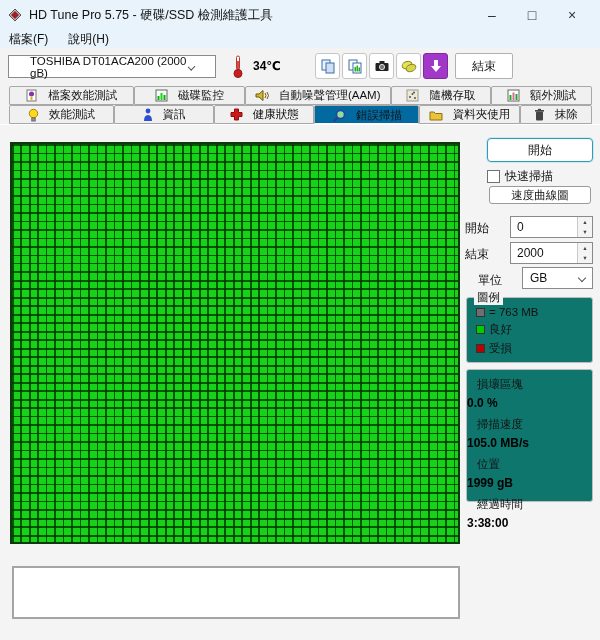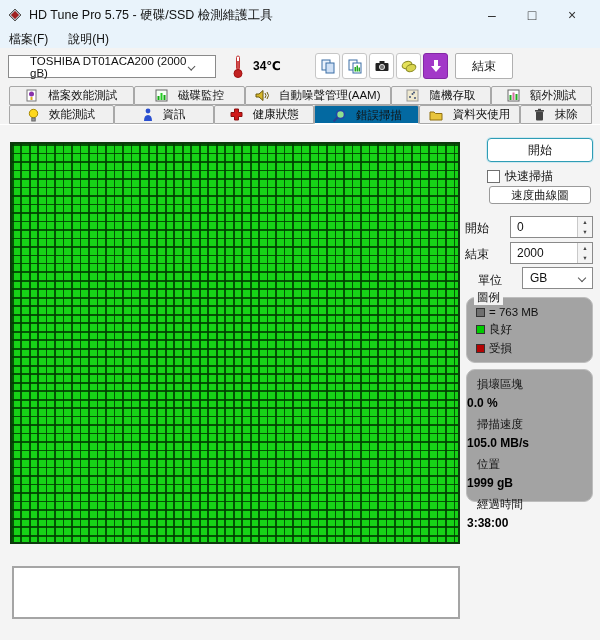--- a/index.html
+++ b/index.html
@@ -52,21 +52,21 @@
   .checkbox { width:13px; height:13px; background:#fff; border:1px solid #707070; }
   .speed-btn { position:absolute; left:489px; top:61px; width:102px; height:18px; background:#fff; border:1px solid #9a9a9a; border-radius:3px; font-size:11.5px; display:flex; align-items:center; justify-content:center; color:#111; }
   .fld-label { position:absolute; font-size:12px; color:#111; }
   .spinner { position:absolute; left:510px; width:83px; height:22px; background:#fff; border:1px solid #8a8a8a; display:flex; align-items:stretch; }
   .spin-val { flex:1; font-size:12px; display:flex; align-items:center; padding-left:6px; color:#111; }
   .spin-btns { width:15px; display:flex; flex-direction:column; border-left:1px solid #c9c9c9; }
   .spin-btns span { flex:1; font-size:5.5px; color:#444; display:flex; align-items:center; justify-content:center; background:#f4f4f4; }
   .unit-select { position:absolute; left:522px; top:142px; width:71px; height:22px; background:#fff; border:1px solid #8a8a8a; display:flex; align-items:center; font-size:12px; padding:0 7px; color:#111; }
   .unit-select .chev { margin-left:auto; }
 
-  .groupbox { position:absolute; left:466px; width:127px; border:1px solid #bdbdbd; border-radius:9px; background:#a3a3a3; }
+  .groupbox { position:absolute; left:466px; width:127px; border:1px solid #bdbdbd; border-radius:3px; background:#0f766e; }
   .gb-legend { top:172px; height:66px; }
   .gb-stats { top:244px; height:133px; }
   .gb-title { position:absolute; left:7px; top:-8px; background:#f4f4f4; padding:0 3px; font-size:11.5px; color:#111; }
   .legend-item { display:flex; align-items:center; gap:4px; font-size:11.5px; margin:4px 0 0 9px; color:#111; }
   .sq { width:9px; height:9px; border:1px solid #333; }
   .sq-block { background:#6f6f6f; } .sq-good { background:#00cc00; } .sq-bad { background:#b40404; }
   .stat-label { font-size:11.5px; color:#111; margin:7px 0 0 10px; }
   .stat-value { font-size:12px; font-weight:bold; color:#000; text-align:left; margin:4px 10px 0 0; }
 </style>
 </head>

